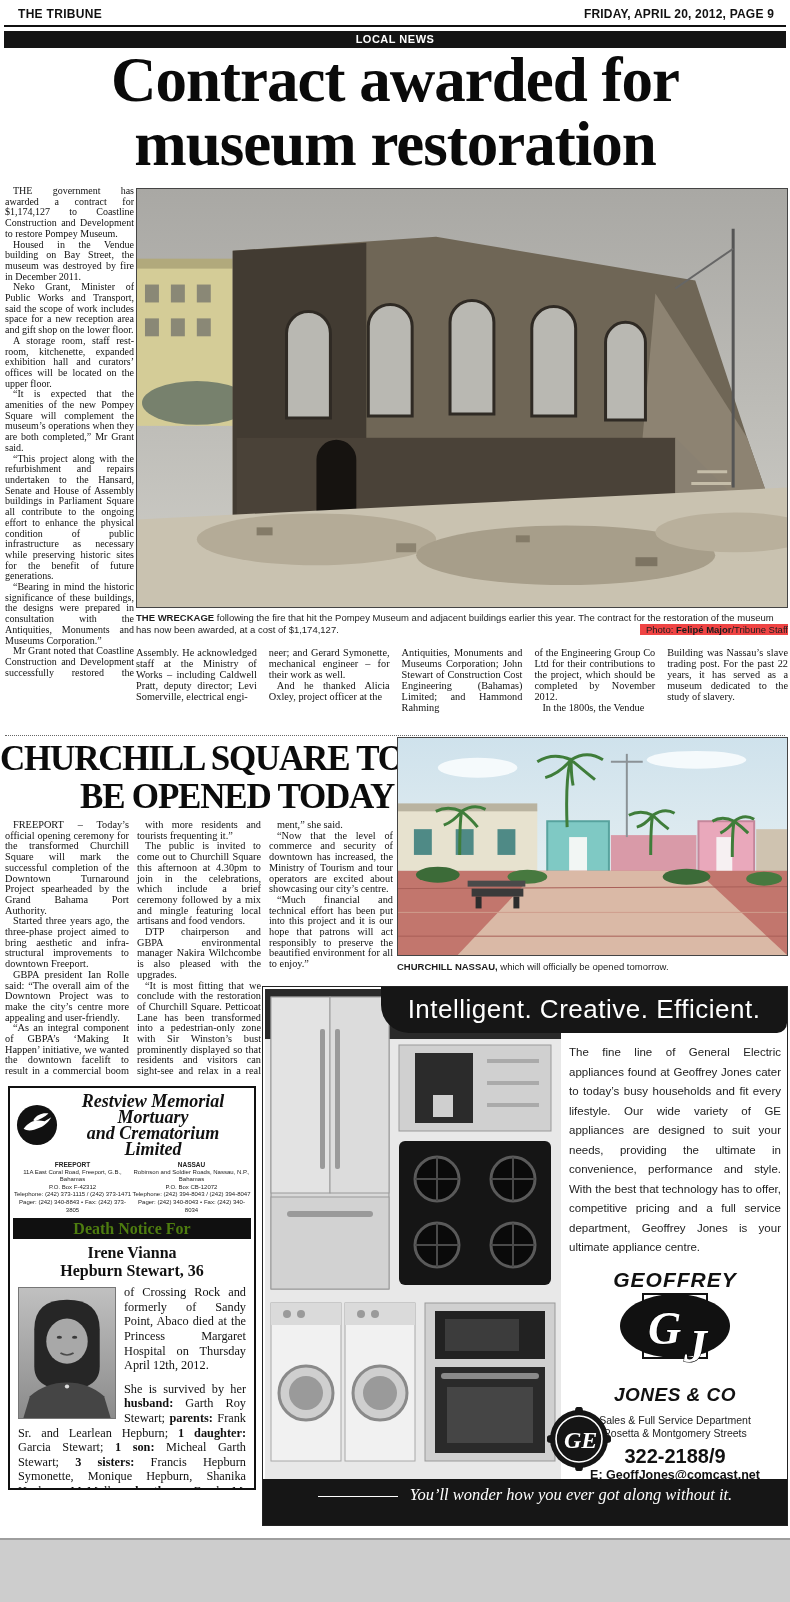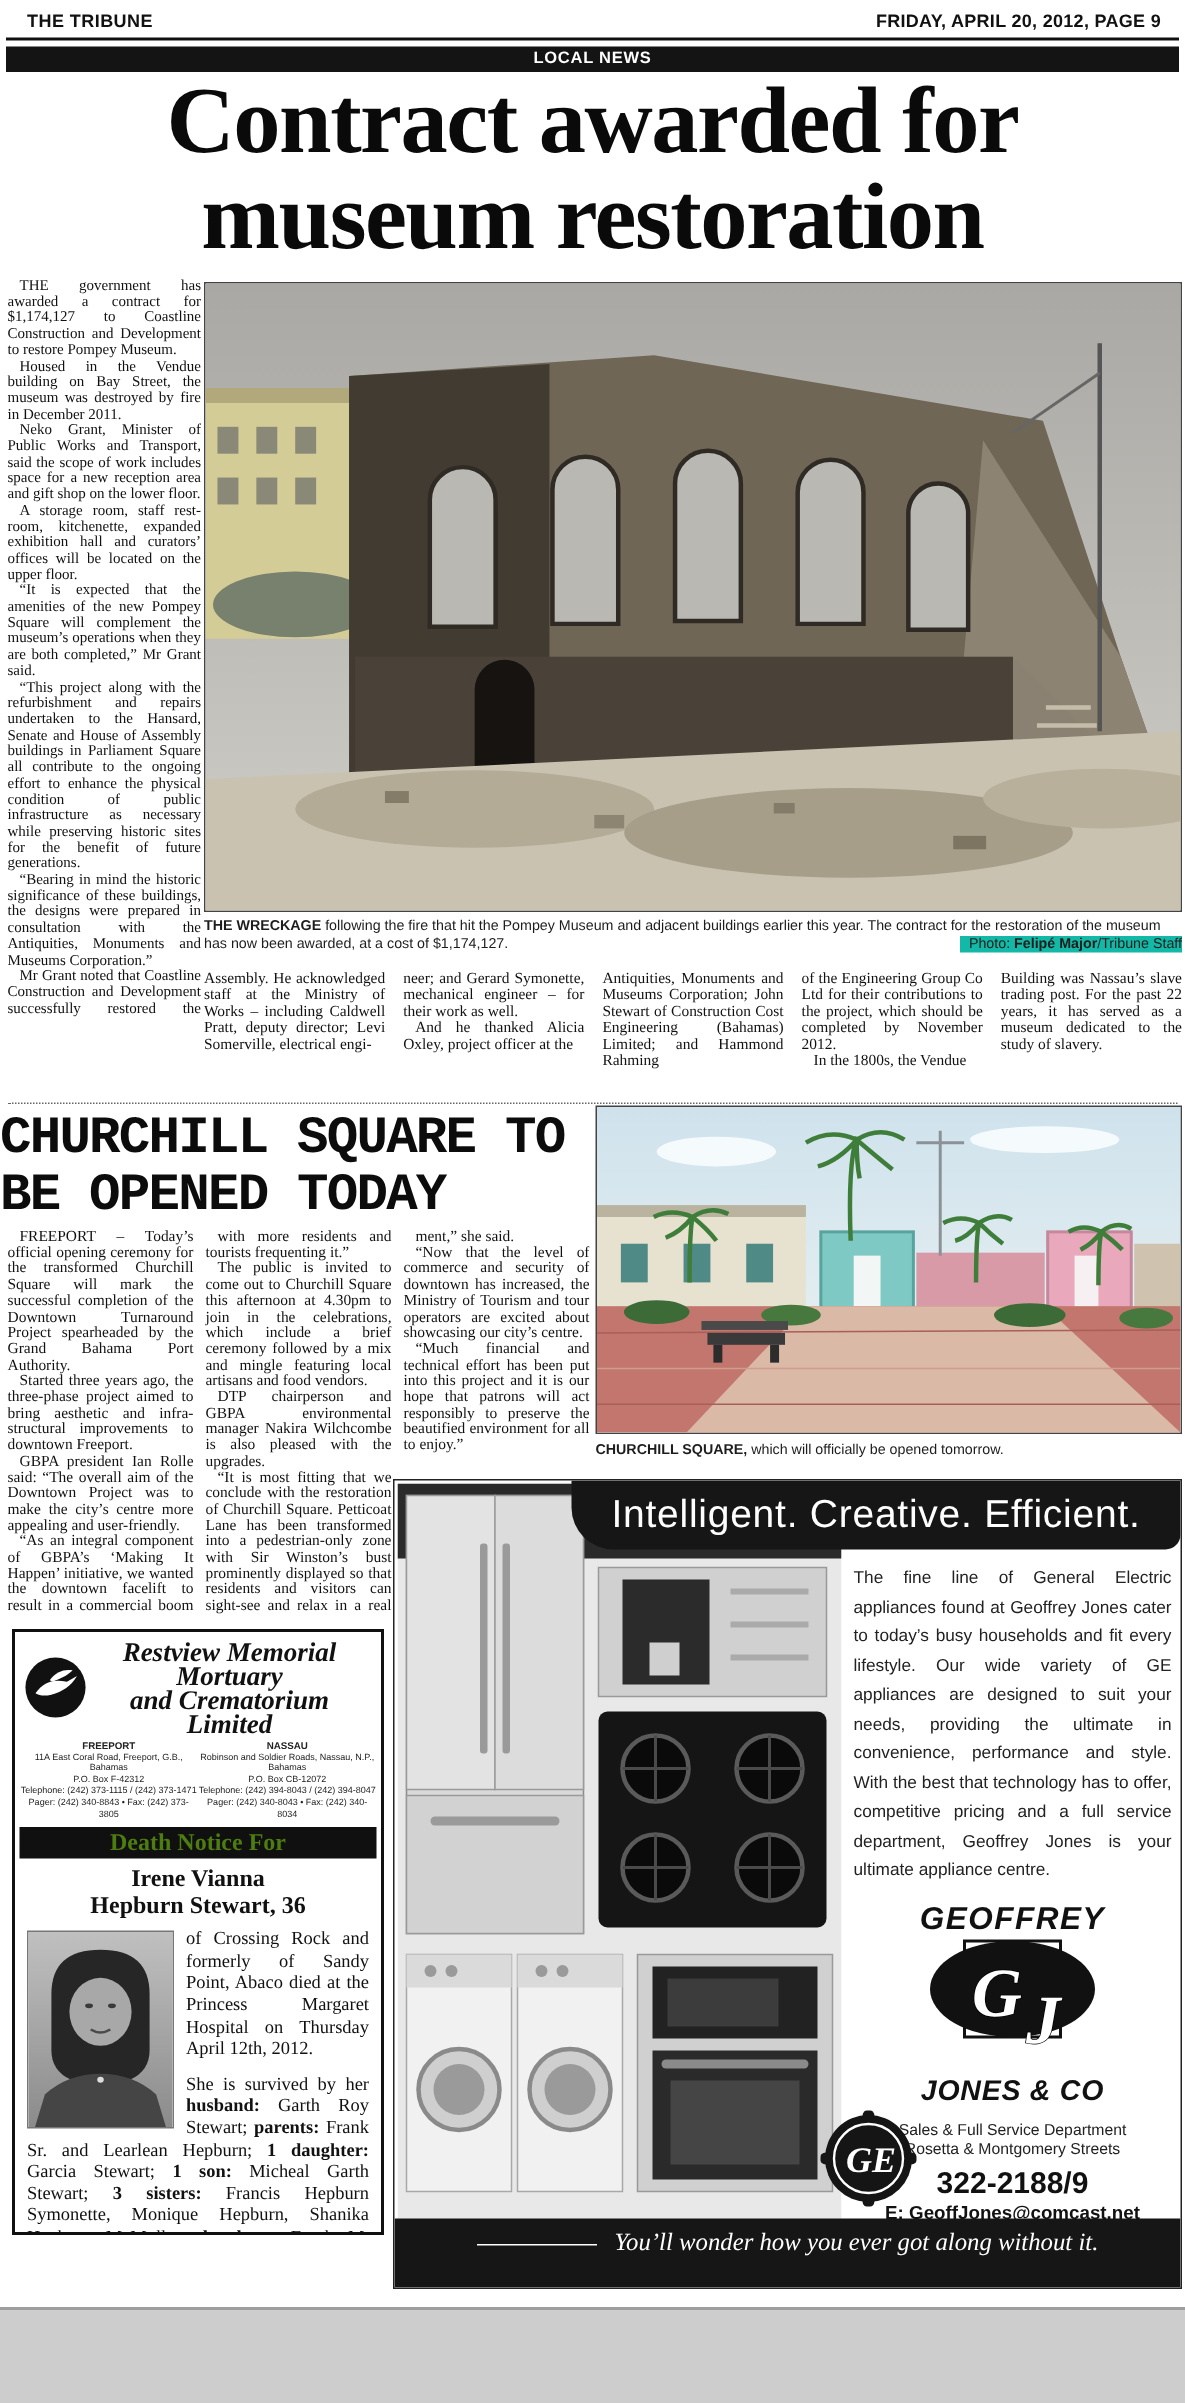--- a/index.html
+++ b/index.html
@@ -20,31 +20,31 @@
   
   .headline { position:absolute; left:0; right:0; top:48px; text-align:center; font-weight:bold;
               font-size:63px; line-height:64px; letter-spacing:-1px; color:#0a0a0a; }
   .bodycol p { font-size:10px; line-height:10.7px; text-align:justify; text-indent:8px; }
   .m-col1 { position:absolute; left:5px; top:186px; width:129px; height:492px; overflow:hidden; }
   .photo  { position:absolute; border:1px solid #444; }
   #wreck  { left:136px; top:188px; width:652px; height:420px; }
   .caption{ position:absolute; left:136px; top:612px; width:652px; font-family:"Liberation Sans",sans-serif;
             font-size:9.5px; line-height:11.5px; color:#1d1d1d; }
   .caption .lead { font-weight:bold; }
-  .caption .credit { position:absolute; right:0; bottom:0; background:#14b8a6; padding-left:6px; }
+  .caption .credit { position:absolute; right:0; bottom:0; background:#ef4444; padding-left:6px; }
   .caption .credit b { font-weight:bold; }
   .bcols { position:absolute; left:136px; top:647px; width:652px; height:84px; display:flex; gap:12px; overflow:hidden; }
   .bcols .col { width:123px; }
   .bcols p { font-size:10.3px; line-height:11px; text-align:justify; text-indent:8px; }
   .bcols p:first-child { text-indent:0; }
   .dotrule { position:absolute; left:5px; right:5px; top:735px; border-top:1px dotted #666; }
 
   
-  .ch-head { position:absolute; left:0; top:740px; width:394px; text-align:left;
-             font-family:Liberation Mono, monospace; font-weight:bold; font-size:35px;
+  .ch-head { position:absolute; left:0; top:740px; width:394px; text-align:right;
+             font-family:Liberation Serif, serif; font-weight:bold; font-size:35px;
              line-height:38px; letter-spacing:-1.2px; color:#0c0c0c; white-space:nowrap; }
   #chphoto { left:397px; top:737px; width:391px; height:219px; }
   .ch-caption { position:absolute; left:397px; top:961px; width:391px;
                 font-family:"Liberation Sans",sans-serif; font-size:9.5px; color:#1d1d1d; }
   .ch-caption .lead { font-weight:bold; }
   .ch-cols { position:absolute; left:5px; top:820px; width:388px; height:256px; display:flex; gap:8px; overflow:hidden; }
   .ch-cols .col { width:124px; }
   .ch-cols p { font-size:10.3px; line-height:10.7px; text-align:justify; text-indent:8px; }
 
   
@@ -247,21 +247,21 @@
       <ellipse cx="290" cy="140" rx="24" ry="8" fill="#3c6b38"></ellipse>
       <ellipse cx="368" cy="142" rx="18" ry="7" fill="#47793f"></ellipse>
       <rect x="74" y="152" width="52" height="8" fill="#3a3a3a"></rect>
       <rect x="78" y="160" width="6" height="12" fill="#2c2c2c"></rect>
         <rect x="116" y="160" width="6" height="12" fill="#2c2c2c"></rect>
       <rect x="70" y="144" width="58" height="6" fill="#4a4a4a"></rect>
     </g>
   </svg>
 
   <div class="ch-caption">
-    <span class="lead">CHURCHILL SQUARE,</span><span> which will officially be opened tomorrow.</span>
+    <span class="lead">CHURCHILL NASSAU,</span><span> which will officially be opened tomorrow.</span>
   </div>
 
   <div class="ch-cols">
     <div class="col">
       <p>FREEPORT – Today’s official opening ceremony for the transformed Churchill Square will mark the successful completion of the Downtown Turnaround Project spearheaded by the Grand Bahama Port Authority.</p>
       <p>Started three years ago, the three-phase project aimed to bring aesthetic and infra-structural improvements to downtown Freeport.</p>
       <p>GBPA president Ian Rolle said: “The overall aim of the Downtown Project was to make the city’s centre more appealing and user-friendly.</p>
       <p>“As an integral component of GBPA’s ‘Making It Happen’ initiative, we wanted the downtown facelift to result in a commercial boom with more businesses opening in the downtown area, along</p>
     </div>
     <div class="col">

